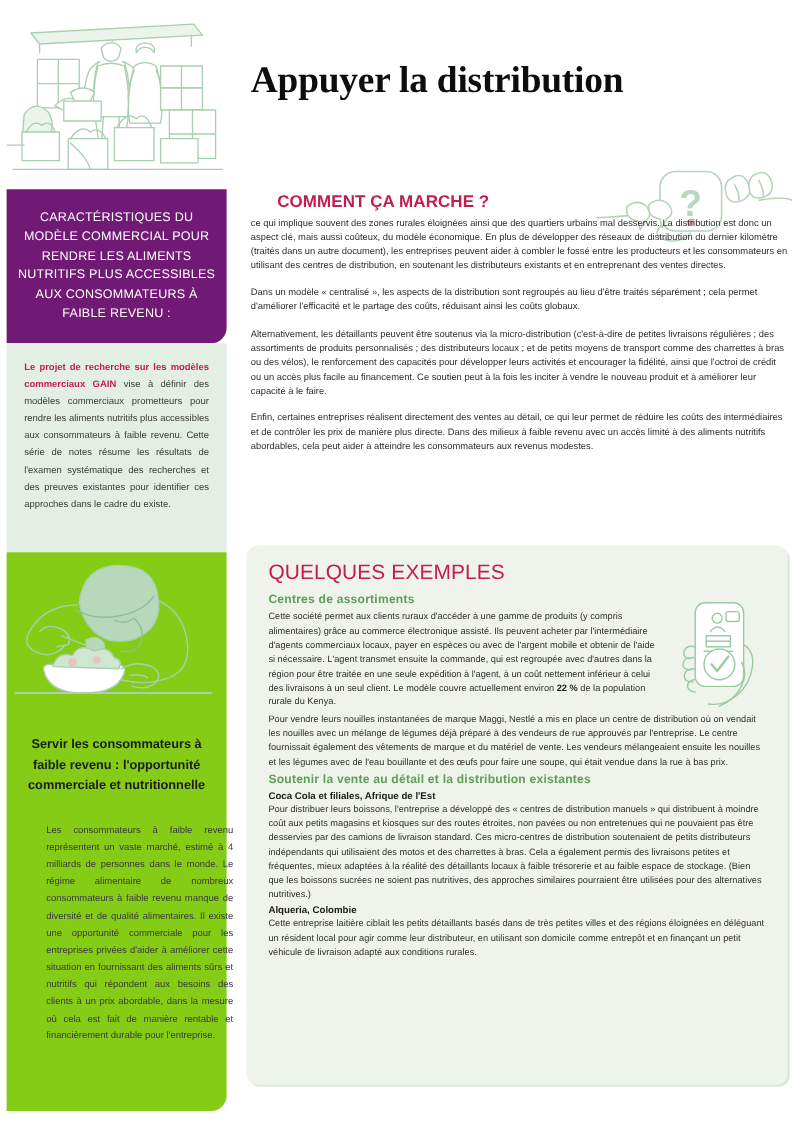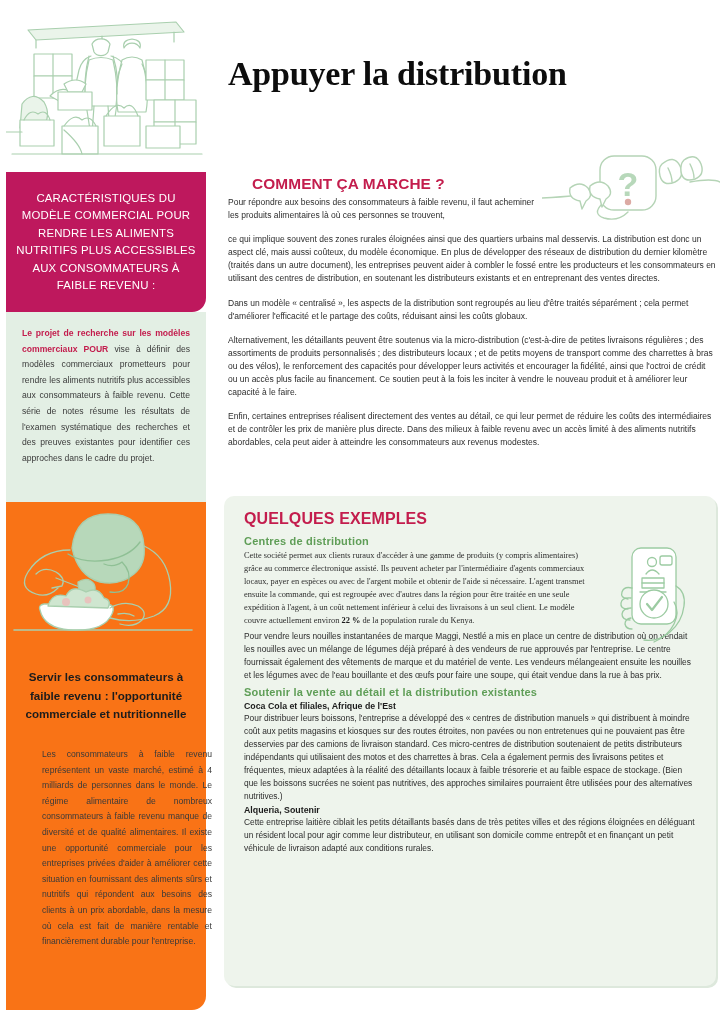--- a/index.html
+++ b/index.html
@@ -29,21 +29,21 @@
     position:absolute;
     left:6px; top:8px;
     width:200px; height:158px;
   }
   .illus-market svg { width:100%; height:100%; display:block; }
 
   .sb-greenbox {
     position:absolute;
     left:6px; top:172px;
     width:200px; height:140px;
-    background:#be185d;
+    background:#701a75;
     border-radius:0 0 14px 0;
     display:flex;
     align-items:center;
     justify-content:flex-end;
     padding:8px 10px;
   }
   .sb-greenbox-title {
     color:#ffffff;
     font-size:11.4px;
     line-height:17.5px;
@@ -64,21 +64,21 @@
     line-height:15.6px;
     color:#3a3a3a;
     text-align:justify;
   }
   .sb-intro b { color:#c31d4d; font-weight:700; }
 
   .sb-panel2 {
     position:absolute;
     left:6px; top:502px;
     width:200px; height:508px;
-    background:#f97316;
+    background:#84cc16;
     border-radius:0 0 14px 0;
   }
   .illus-eating {
     position:absolute;
     left:0; top:0;
     width:200px; height:162px;
   }
   .illus-eating svg { width:100%; height:100%; display:block; }
 
   .sb-h2 {
@@ -158,22 +158,22 @@
     position:absolute;
     left:14px; top:496px;
     width:492px; height:490px;
     background:#eef4ec;
     border-radius:10px;
     box-shadow:2px 2px 0 0 #dde8dc;
     padding:14px 20px 14px 20px;
     overflow:hidden;
   }
   .ex-title {
-    font-size:16px;
-    font-weight:700;
+    font-size:19px;
+    font-weight:400;
     color:#c31d4d;
     margin-bottom:7px;
     letter-spacing:.1px;
   }
   .ex-cat {
     font-size:11px;
     font-weight:700;
     color:#5f9e57;
     margin:4px 0 3px 0;
     letter-spacing:.2px;
@@ -184,21 +184,21 @@
     color:#1c1c1c;
     margin:3px 0 1px 0;
   }
   .ex-text {
     font-size:8.4px;
     line-height:12.9px;
     color:#2d2d2d;
     margin-bottom:3px;
   }
   .ex-text b { font-weight:700; color:#1c1c1c; }
-  .ex-text.narrow { width:352px;font-family:Liberation Serif, serif; }
+  .ex-text.narrow { width:352px; }
 
   .illus-phone {
     position:absolute;
     right:14px; top:48px;
     width:86px; height:112px;
   }
   .illus-phone svg { width:100%; height:100%; display:block; }
 </style>
 </head>
 <body>
@@ -252,21 +252,21 @@
         <rect x="52" y="84" width="34" height="18" fill="#fff"></rect>
       </svg>
     </div>
 
     <div class="sb-greenbox">
       <div class="sb-greenbox-title">CARACTÉRISTIQUES DU MODÈLE COMMERCIAL POUR RENDRE LES ALIMENTS NUTRITIFS PLUS ACCESSIBLES AUX CONSOMMATEURS À FAIBLE REVENU :</div>
     </div>
 
     <div class="sb-lightbox">
       <div class="sb-intro">
-        <b>Le projet de recherche sur les modèles commerciaux POUR</b><span> vise à définir des modèles commerciaux prometteurs pour rendre les aliments nutritifs plus accessibles aux consommateurs à faible revenu. Cette série de notes résume les résultats de l'examen systématique des recherches et des preuves existantes pour identifier ces approches dans le cadre du projet.</span>
+        <b>Le projet de recherche sur les modèles commerciaux GAIN</b><span> vise à définir des modèles commerciaux prometteurs pour rendre les aliments nutritifs plus accessibles aux consommateurs à faible revenu. Cette série de notes résume les résultats de l'examen systématique des recherches et des preuves existantes pour identifier ces approches dans le cadre du existe.</span>
       </div>
     </div>
 
     <div class="sb-panel2">
 
       <div class="illus-eating">
         <svg viewBox="0 0 200 162" fill="none" stroke="#a9cfae" stroke-width="1.3" stroke-linecap="round" stroke-linejoin="round">
 
           <path d="M66 46 q4 -34 36 -34 q34 0 36 32 q2 18 -10 28 q-14 12 -34 8 q-22 -6 -28 -34 Z" fill="#b7d8ba"></path>
 
@@ -322,21 +322,20 @@
         <path d="M120 12 q12 -10 18 2 q5 11 -5 16 q-12 5 -15 -6 q-2 -8 2 -12 Z" fill="#ffffff"></path>
         <path d="M126 16 q4 8 4 14"></path>
         <path d="M142 8 q12 -8 17 4 q4 11 -6 15 q-12 4 -14 -7 q-1 -8 3 -12 Z" fill="#ffffff"></path>
         <path d="M148 12 q4 8 4 14"></path>
       </svg>
     </div>
 
     <div class="section-head">COMMENT ÇA MARCHE ?</div>
 
     <div class="hm-body">
-      <p class="narrow">Pour répondre aux besoins des consommateurs à faible revenu, il faut acheminer les produits alimentaires là où ces personnes se trouvent,</p>
       <p>ce qui implique souvent des zones rurales éloignées ainsi que des quartiers urbains mal desservis. La distribution est donc un aspect clé, mais aussi coûteux, du modèle économique. En plus de développer des réseaux de distribution du dernier kilomètre (traités dans un autre document), les entreprises peuvent aider à combler le fossé entre les producteurs et les consommateurs en utilisant des centres de distribution, en soutenant les distributeurs existants et en entreprenant des ventes directes.</p>
       <p>Dans un modèle « centralisé », les aspects de la distribution sont regroupés au lieu d'être traités séparément ; cela permet d'améliorer l'efficacité et le partage des coûts, réduisant ainsi les coûts globaux.</p>
       <p>Alternativement, les détaillants peuvent être soutenus via la micro-distribution (c'est-à-dire de petites livraisons régulières ; des assortiments de produits personnalisés ; des distributeurs locaux ; et de petits moyens de transport comme des charrettes à bras ou des vélos), le renforcement des capacités pour développer leurs activités et encourager la fidélité, ainsi que l'octroi de crédit ou un accès plus facile au financement. Ce soutien peut à la fois les inciter à vendre le nouveau produit et à améliorer leur capacité à le faire.</p>
       <p>Enfin, certaines entreprises réalisent directement des ventes au détail, ce qui leur permet de réduire les coûts des intermédiaires et de contrôler les prix de manière plus directe. Dans des milieux à faible revenu avec un accès limité à des aliments nutritifs abordables, cela peut aider à atteindre les consommateurs aux revenus modestes.</p>
     </div>
 
     <div class="examples">
 
       <div class="illus-phone">
         <svg viewBox="0 0 86 112" fill="none" stroke="#9ccba2" stroke-width="1.3" stroke-linecap="round" stroke-linejoin="round">
@@ -358,31 +357,31 @@
           <path d="M15 64 q-8 0 -9 6 q0 6 8 6"></path>
           <path d="M15 74 q-6 1 -6 6 q1 5 7 5"></path>
 
           <path d="M60 42 q10 6 8 20 q-2 16 -14 26 q-12 10 -26 8"></path>
           <path d="M58 58 q6 10 0 22 q-6 12 -20 18"></path>
         </svg>
       </div>
 
       <div class="ex-title">QUELQUES EXEMPLES</div>
 
-      <div class="ex-cat">Centres de distribution</div>
+      <div class="ex-cat">Centres de assortiments</div>
 
       <div class="ex-text narrow">
         <span>Cette société permet aux clients ruraux d'accéder à une gamme de produits (y compris alimentaires) grâce au commerce électronique assisté. Ils peuvent acheter par l'intermédiaire d'agents commerciaux locaux, payer en espèces ou avec de l'argent mobile et obtenir de l'aide si nécessaire. L'agent transmet ensuite la commande, qui est regroupée avec d'autres dans la région pour être traitée en une seule expédition à l'agent, à un coût nettement inférieur à celui des livraisons à un seul client. Le modèle couvre actuellement environ </span><b>22 %</b><span> de la population rurale du Kenya.</span>
       </div>
 
       <div class="ex-text">Pour vendre leurs nouilles instantanées de marque Maggi, Nestlé a mis en place un centre de distribution où on vendait les nouilles avec un mélange de légumes déjà préparé à des vendeurs de rue approuvés par l'entreprise. Le centre fournissait également des vêtements de marque et du matériel de vente. Les vendeurs mélangeaient ensuite les nouilles et les légumes avec de l'eau bouillante et des œufs pour faire une soupe, qui était vendue dans la rue à bas prix.</div>
 
       <div class="ex-cat">Soutenir la vente au détail et la distribution existantes</div>
 
       <div class="ex-name">Coca Cola et filiales, Afrique de l'Est</div>
       <div class="ex-text">Pour distribuer leurs boissons, l'entreprise a développé des « centres de distribution manuels » qui distribuent à moindre coût aux petits magasins et kiosques sur des routes étroites, non pavées ou non entretenues qui ne pouvaient pas être desservies par des camions de livraison standard. Ces micro-centres de distribution soutenaient de petits distributeurs indépendants qui utilisaient des motos et des charrettes à bras. Cela a également permis des livraisons petites et fréquentes, mieux adaptées à la réalité des détaillants locaux à faible trésorerie et au faible espace de stockage. (Bien que les boissons sucrées ne soient pas nutritives, des approches similaires pourraient être utilisées pour des alternatives nutritives.)</div>
 
-      <div class="ex-name">Alqueria, Soutenir</div>
+      <div class="ex-name">Alqueria, Colombie</div>
       <div class="ex-text">Cette entreprise laitière ciblait les petits détaillants basés dans de très petites villes et des régions éloignées en déléguant un résident local pour agir comme leur distributeur, en utilisant son domicile comme entrepôt et en finançant un petit véhicule de livraison adapté aux conditions rurales.</div>
     </div>
 
   </div>
 </div>
 
 </body></html>

